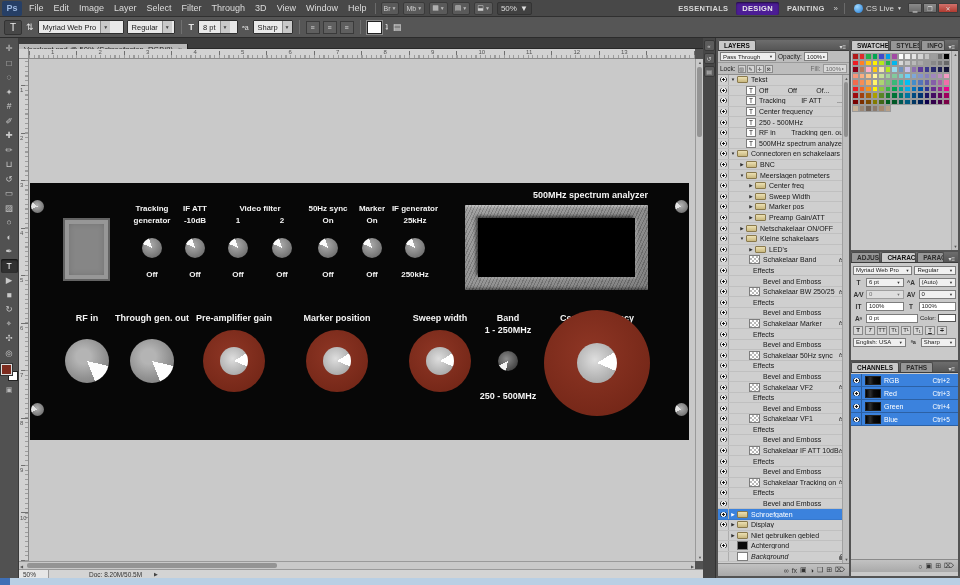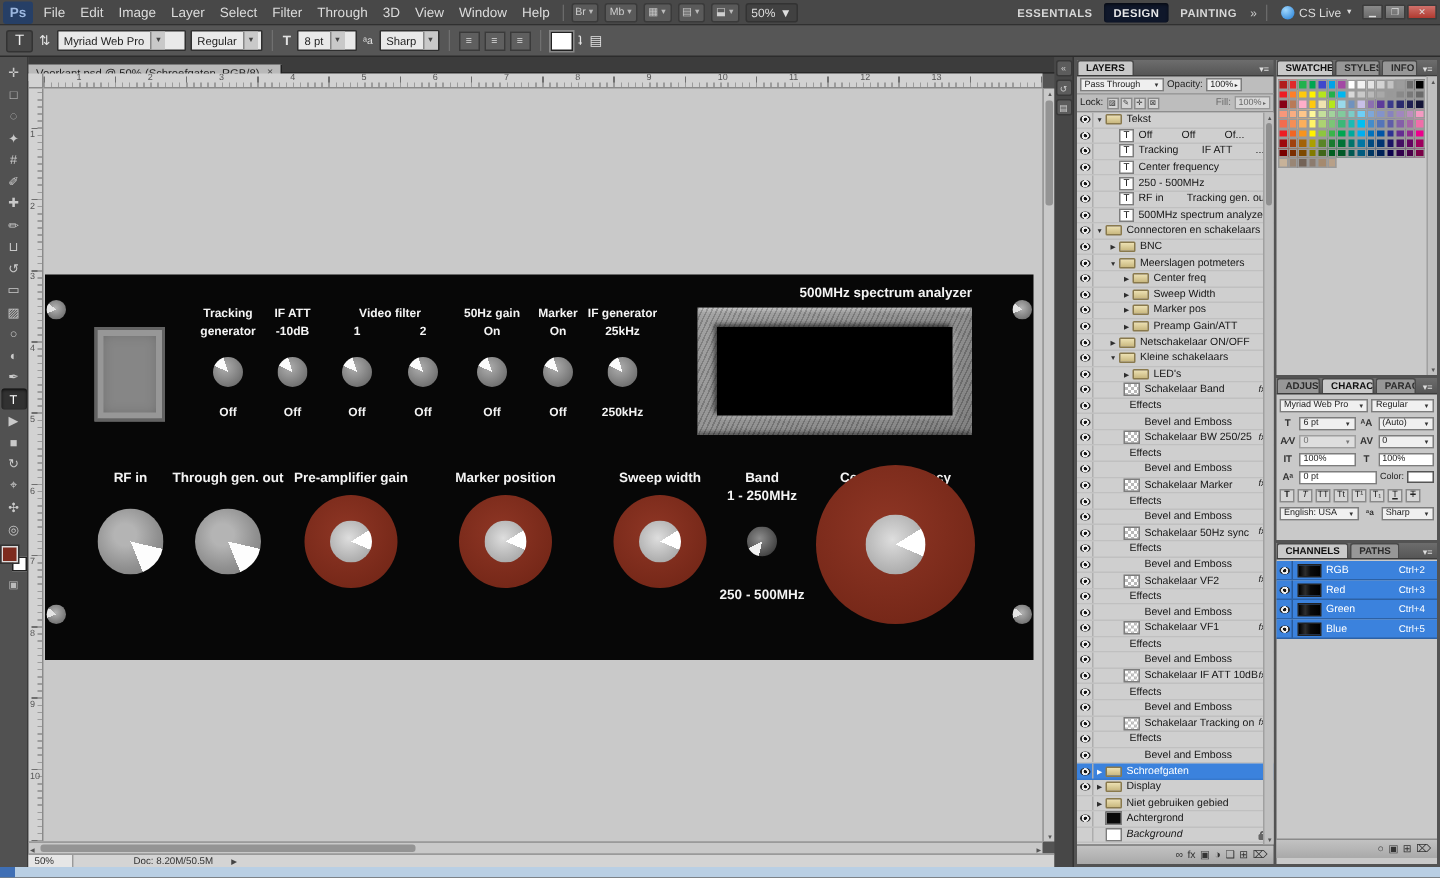--- a/index.html
+++ b/index.html
@@ -14,21 +14,21 @@
     font-weight:bold;display:flex;align-items:center;justify-content:center;border-radius:2px}
   .menu-item{padding:0 5px;height:17px;line-height:17px;cursor:default;white-space:nowrap}
   .mdiv{width:1px;height:11px;background:#2e2e2e;border-right:1px solid #6a6a6a;margin:0 3px}
   .mb-icon{height:13px;min-width:16px;margin:0 2px;background:#5a5a5a;border:1px solid #3a3a3a;
     border-radius:2px;color:#cfcfcf;font-size:7px;display:flex;align-items:center;justify-content:center;padding:0 2px;gap:1px}
   .mb-icon .dn{font-size:5px;color:#bbb}
   #zoom-select{height:13px;background:#414141;border:1px solid #333;border-radius:2px;color:#ddd;
     font-size:8px;display:flex;align-items:center;padding:0 3px;gap:3px;margin:0 2px}
   #workspaces{display:flex;align-items:center;margin-left:auto;gap:2px}
   .ws-tab{font-size:7.5px;font-weight:bold;letter-spacing:.3px;padding:2px 6px;border-radius:2px;color:#d8d8d8}
-  .ws-tab.active{background:#0f172a;color:#e8e8e8;box-shadow:inset 0 1px 2px rgba(0,0,0,.6)}
+  .ws-tab.active{background:#4c1d95;color:#e8e8e8;box-shadow:inset 0 1px 2px rgba(0,0,0,.6)}
   #ws-more{font-size:8px;color:#ccc;padding:0 3px}
   #cs-live{display:flex;align-items:center;gap:3px;font-size:8px;margin:0 6px}
   #cs-live .orb{width:9px;height:9px;border-radius:50%;background:radial-gradient(circle at 35% 30%,#9fd8ff,#1f7ad4)}
   #win-controls{display:flex;gap:1px;margin-right:2px}
   .winbtn{width:14px;height:10px;background:linear-gradient(#8a8a8a,#6a6a6a);border:1px solid #3c3c3c;
     border-radius:1px;color:#ddd;font-size:6px;display:flex;align-items:center;justify-content:center}
   .winbtn.close{background:linear-gradient(#d0716b,#b03a30);width:20px}
 
   
   #optionsbar{position:absolute;left:0;top:17px;width:960px;height:21px;background:#565656;
@@ -429,21 +429,21 @@
             <div class="plabel" style="left: 165px; top: 20px;">IF ATT</div>
             <div class="plabel" style="left: 165px; top: 32px;">-10dB</div>
             <div class="knob knob-s" style="left: 155px; top: 55px;"></div>
             <div class="plabel" style="left: 165px; top: 86px;">Off</div>
             <div class="plabel" style="left: 208px; top: 32px;">1</div>
             <div class="knob knob-s" style="left: 198px; top: 55px;"></div>
             <div class="plabel" style="left: 208px; top: 86px;">Off</div>
             <div class="plabel" style="left: 252px; top: 32px;">2</div>
             <div class="knob knob-s" style="left: 242px; top: 55px;"></div>
             <div class="plabel" style="left: 252px; top: 86px;">Off</div>
-            <div class="plabel" style="left: 298px; top: 20px;">50Hz gain</div>
+            <div class="plabel" style="left: 298px; top: 20px;">50Hz sync</div>
             <div class="plabel" style="left: 298px; top: 32px;">On</div>
             <div class="knob knob-s" style="left: 288px; top: 55px;"></div>
             <div class="plabel" style="left: 298px; top: 86px;">Off</div>
             <div class="plabel" style="left: 342px; top: 20px;">Marker</div>
             <div class="plabel" style="left: 342px; top: 32px;">On</div>
             <div class="knob knob-s" style="left: 332px; top: 55px;"></div>
             <div class="plabel" style="left: 342px; top: 86px;">Off</div>
             <div class="plabel" style="left: 385px; top: 20px;">IF generator</div>
             <div class="plabel" style="left: 385px; top: 32px;">25kHz</div>
             <div class="knob knob-s" style="left: 375px; top: 55px;"></div>

